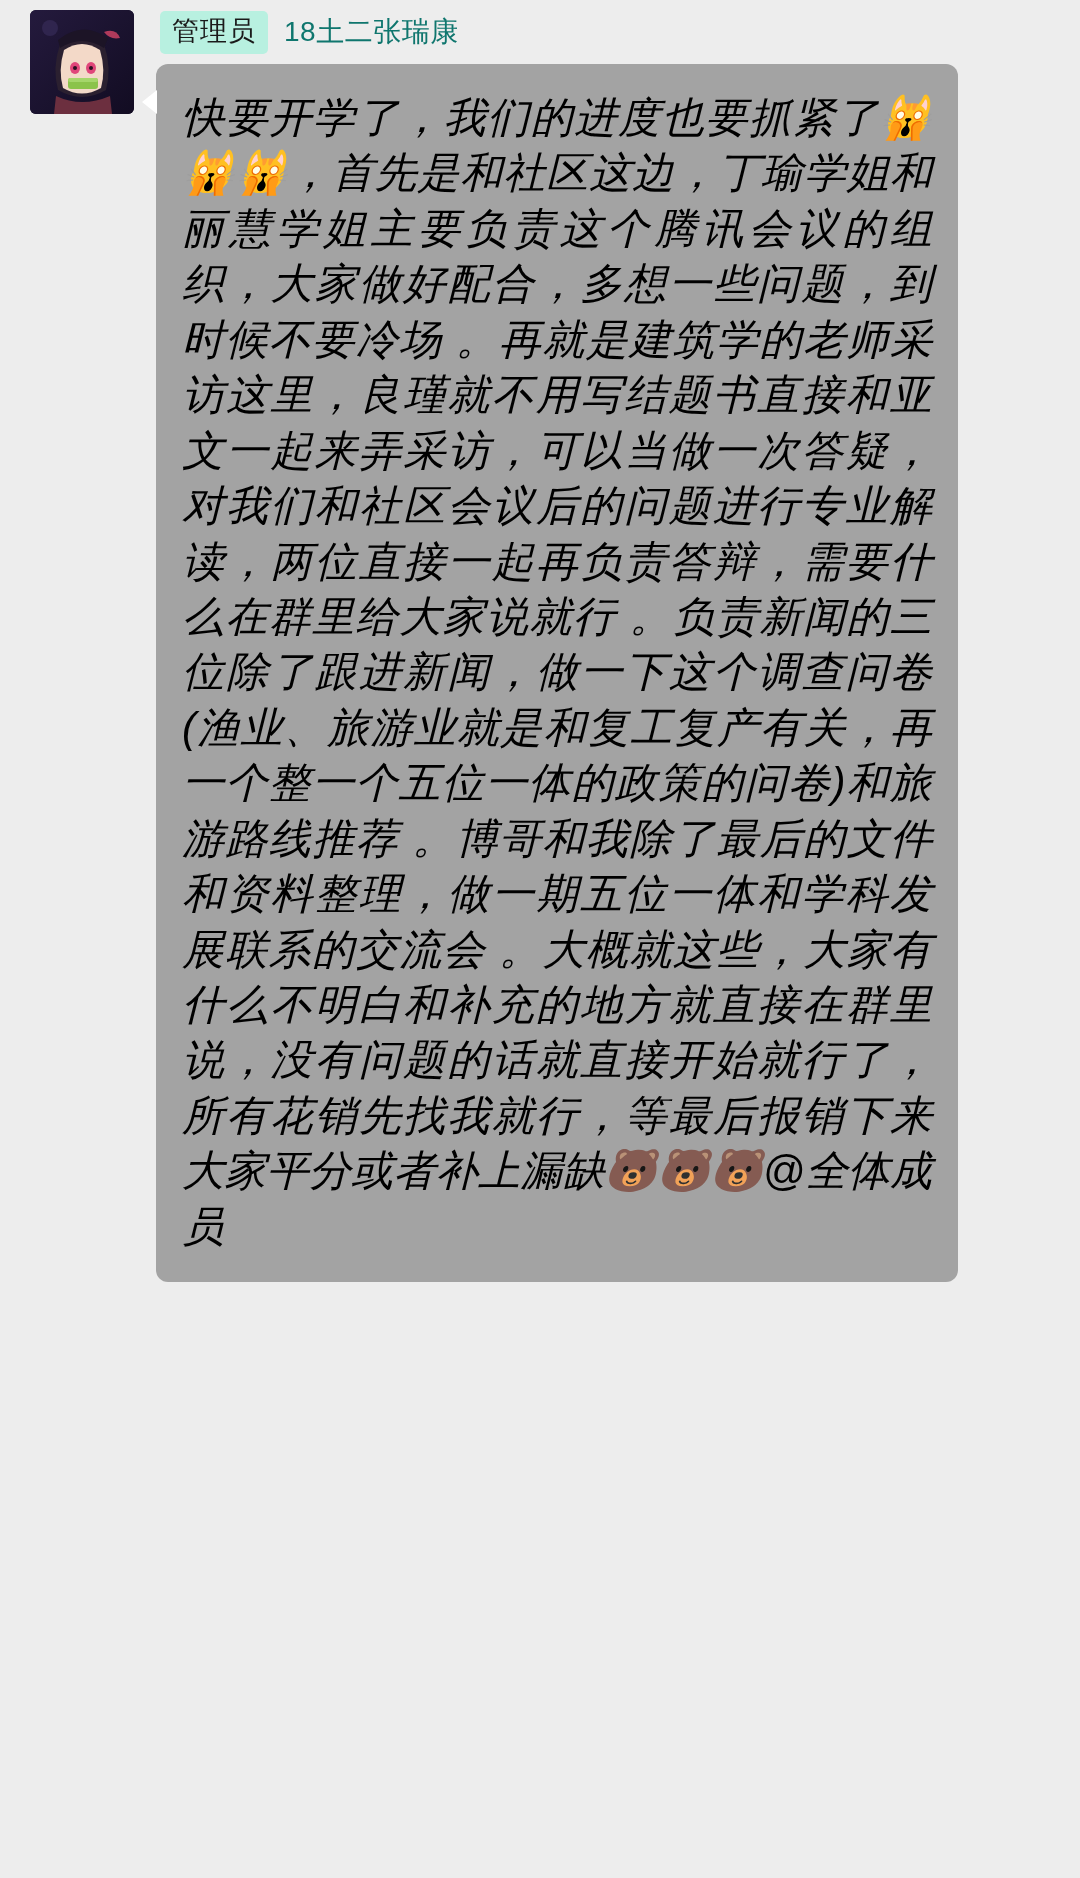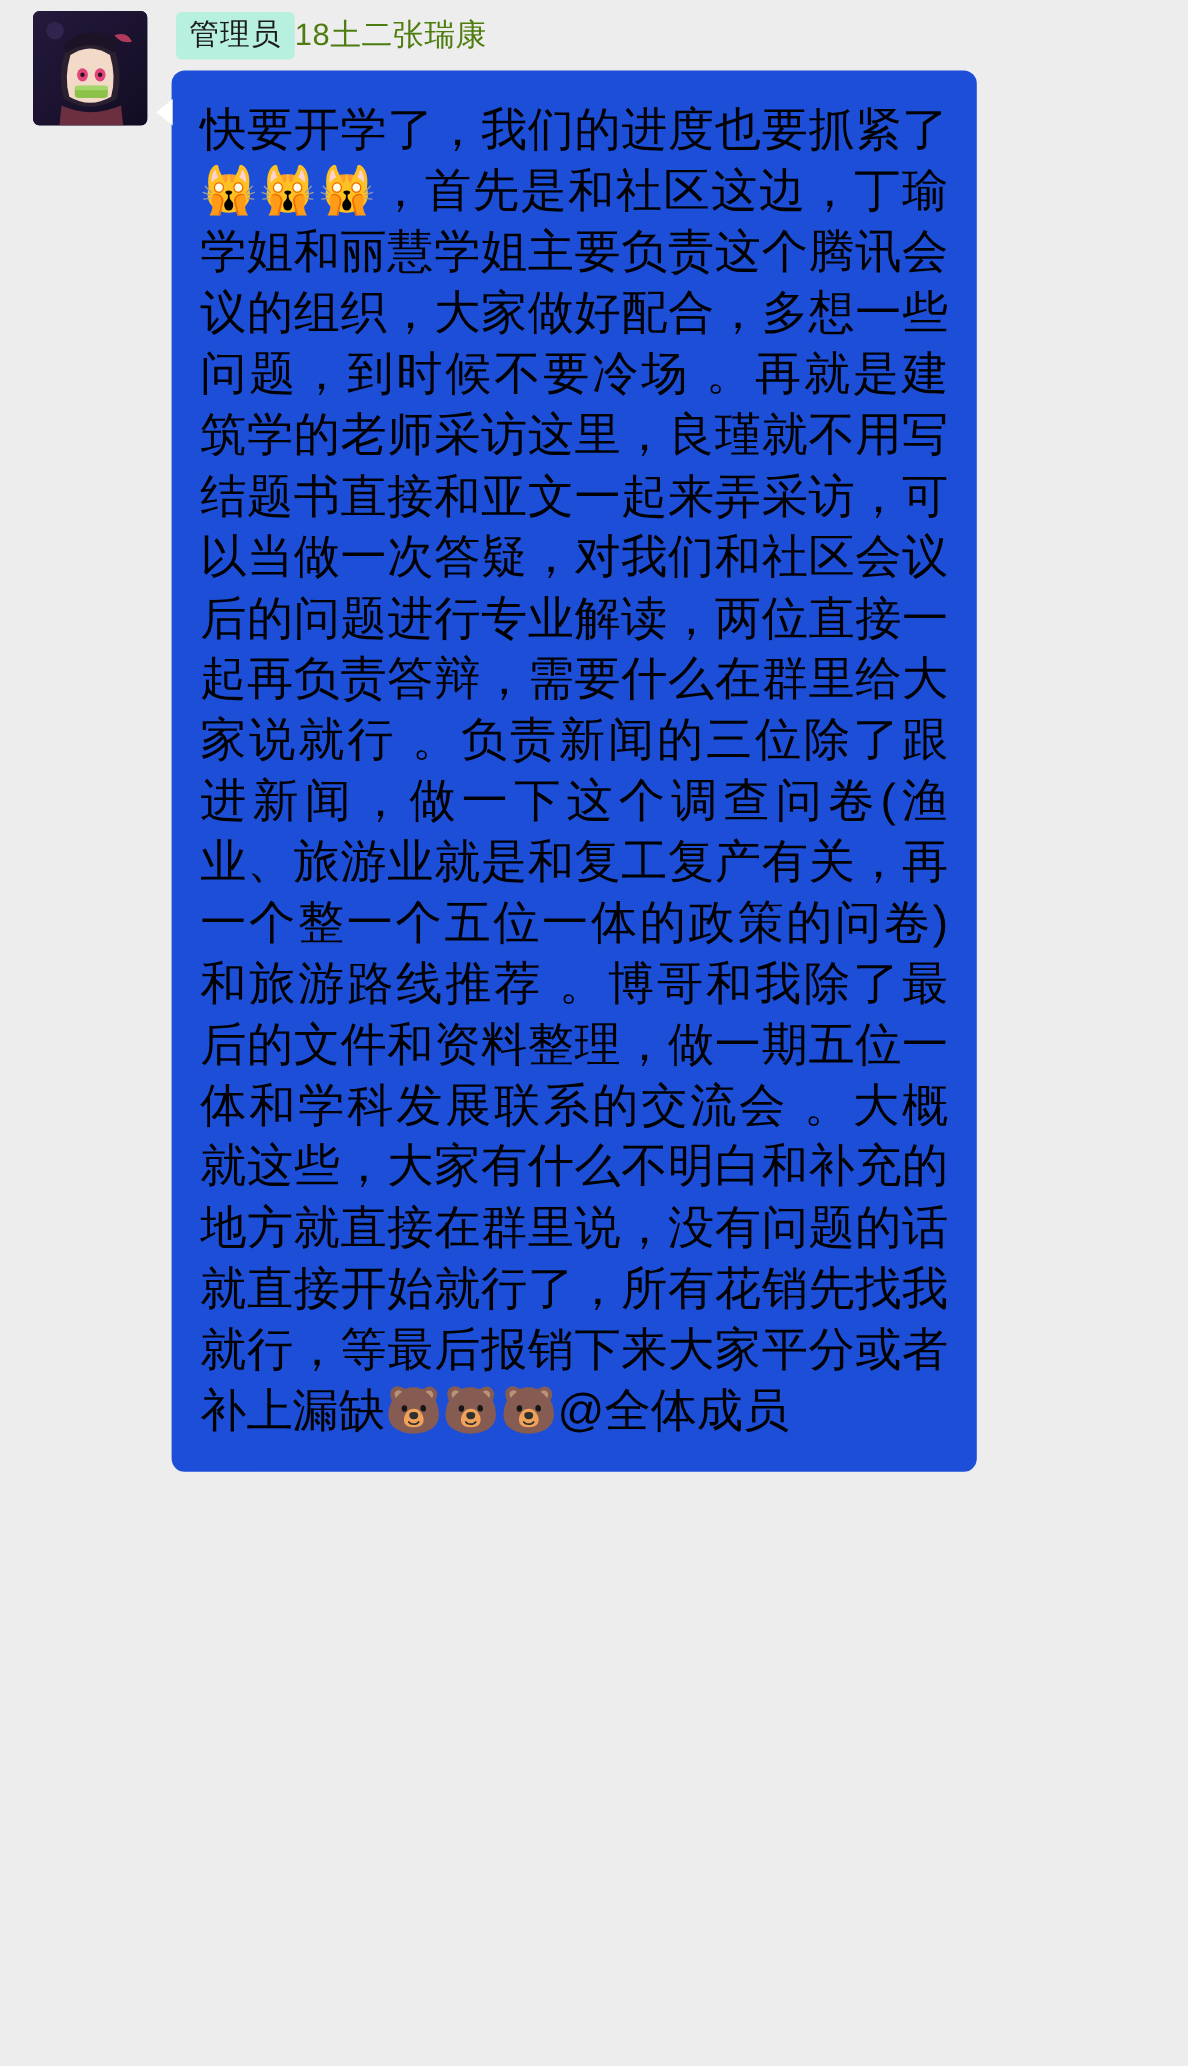--- a/index.html
+++ b/index.html
@@ -61,35 +61,37 @@
     background: #b8f0e0;
     color: #1a1a1a;
     font-size: 27px;
     line-height: 1;
     padding: 7px 12px 9px 12px;
     border-radius: 5px;
     letter-spacing: 1px;
   }
 
   .sender-name {
-    color: #4d7c0f;
+    margin-left: 16px;
+    color: #0f766e;
     font-size: 28px;
     letter-spacing: 0.5px;
   }
 
   .bubble-wrap { position: relative; }
 
   .bubble {
     position: relative;
-    background: #1d4ed8;
+    background: #a3a3a3;
     border-radius: 12px;
     padding: 26px 26px 28px 26px;
-    width: 732px;
+    width: 802px;
     box-sizing: border-box;
     box-shadow: 0 0 0 rgba(0,0,0,0);
+    font-style: italic;
   }
 
   .bubble:before {
     content: "";
     position: absolute;
     left: -14px;
     top: 26px;
     width: 0;
     height: 0;
     border-top: 12px solid transparent;

